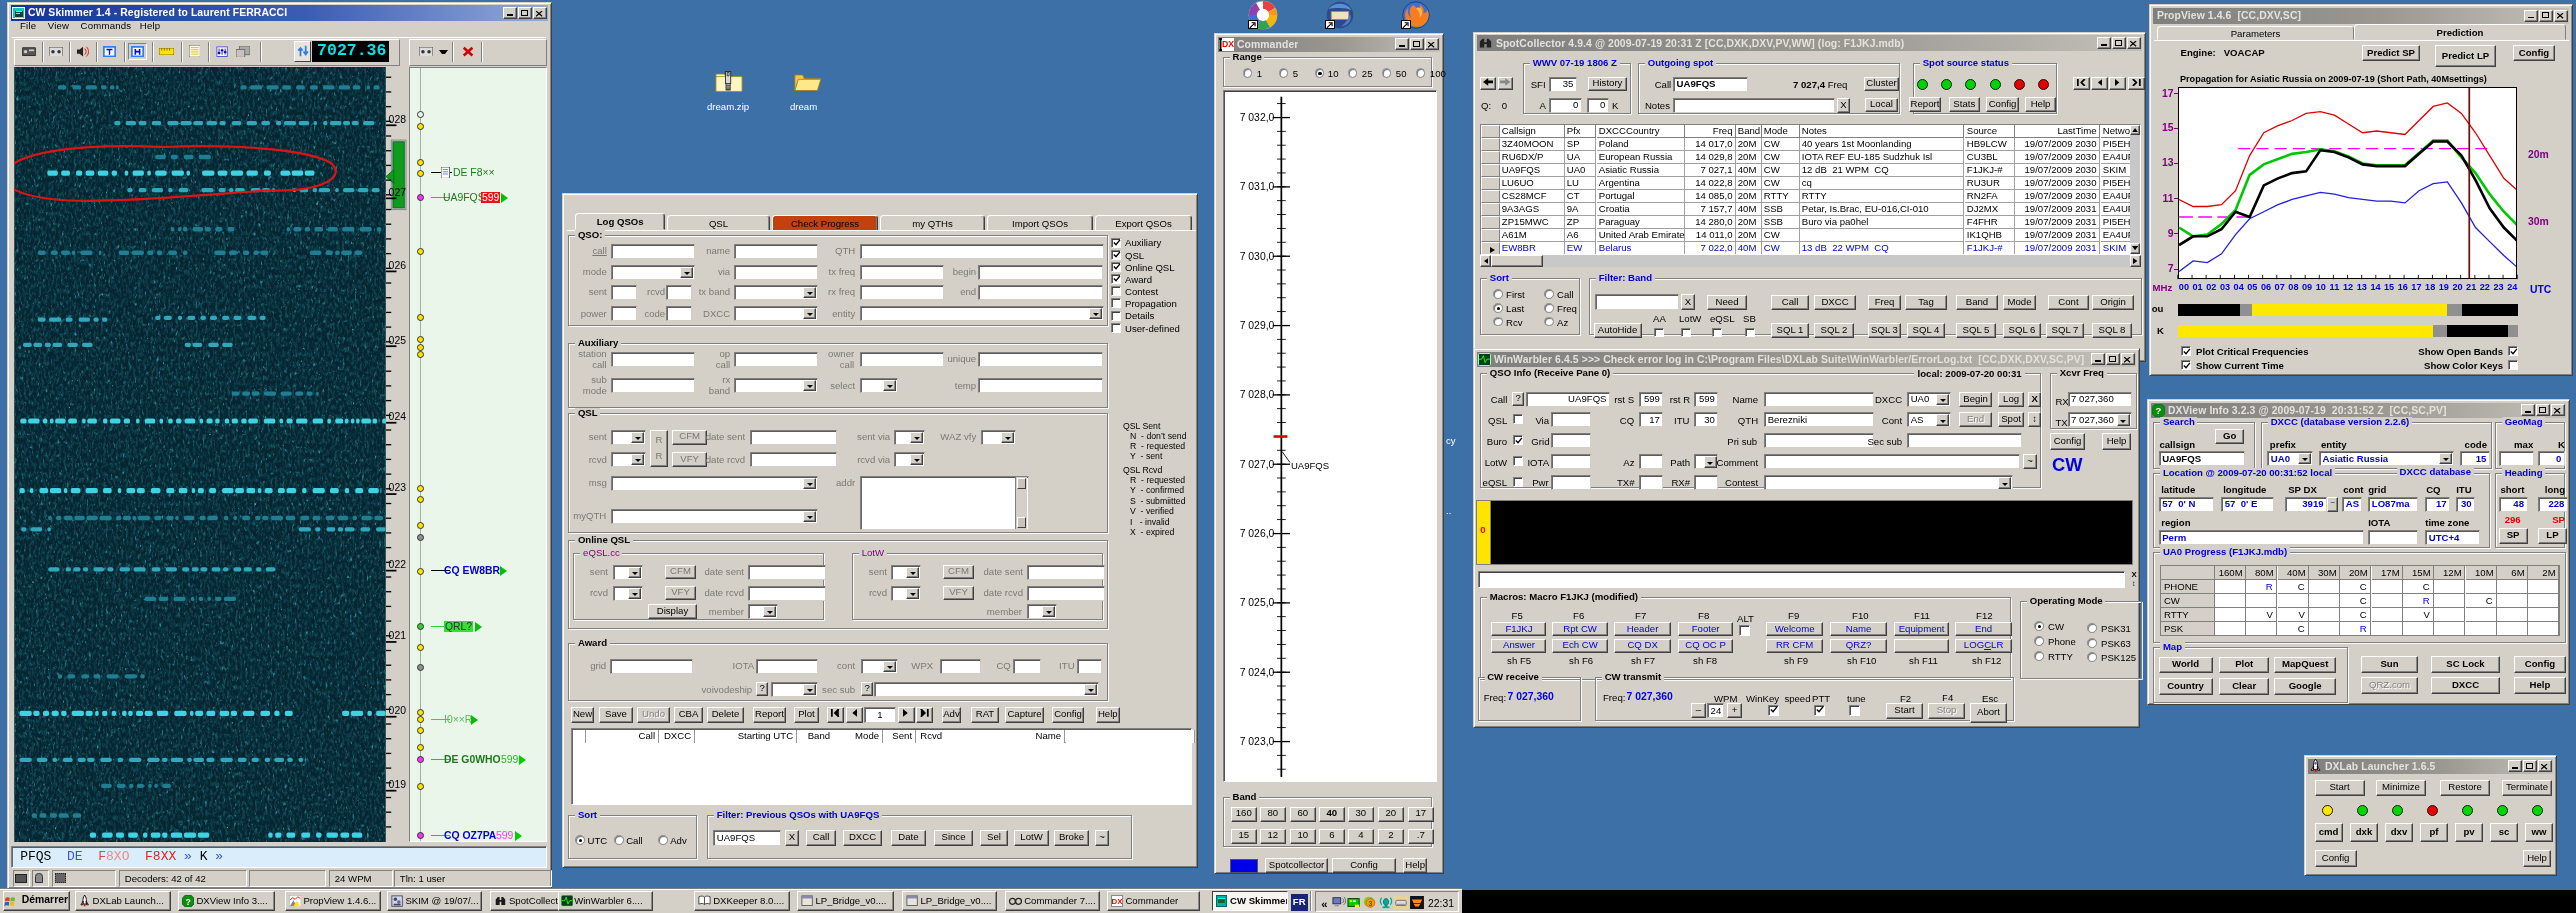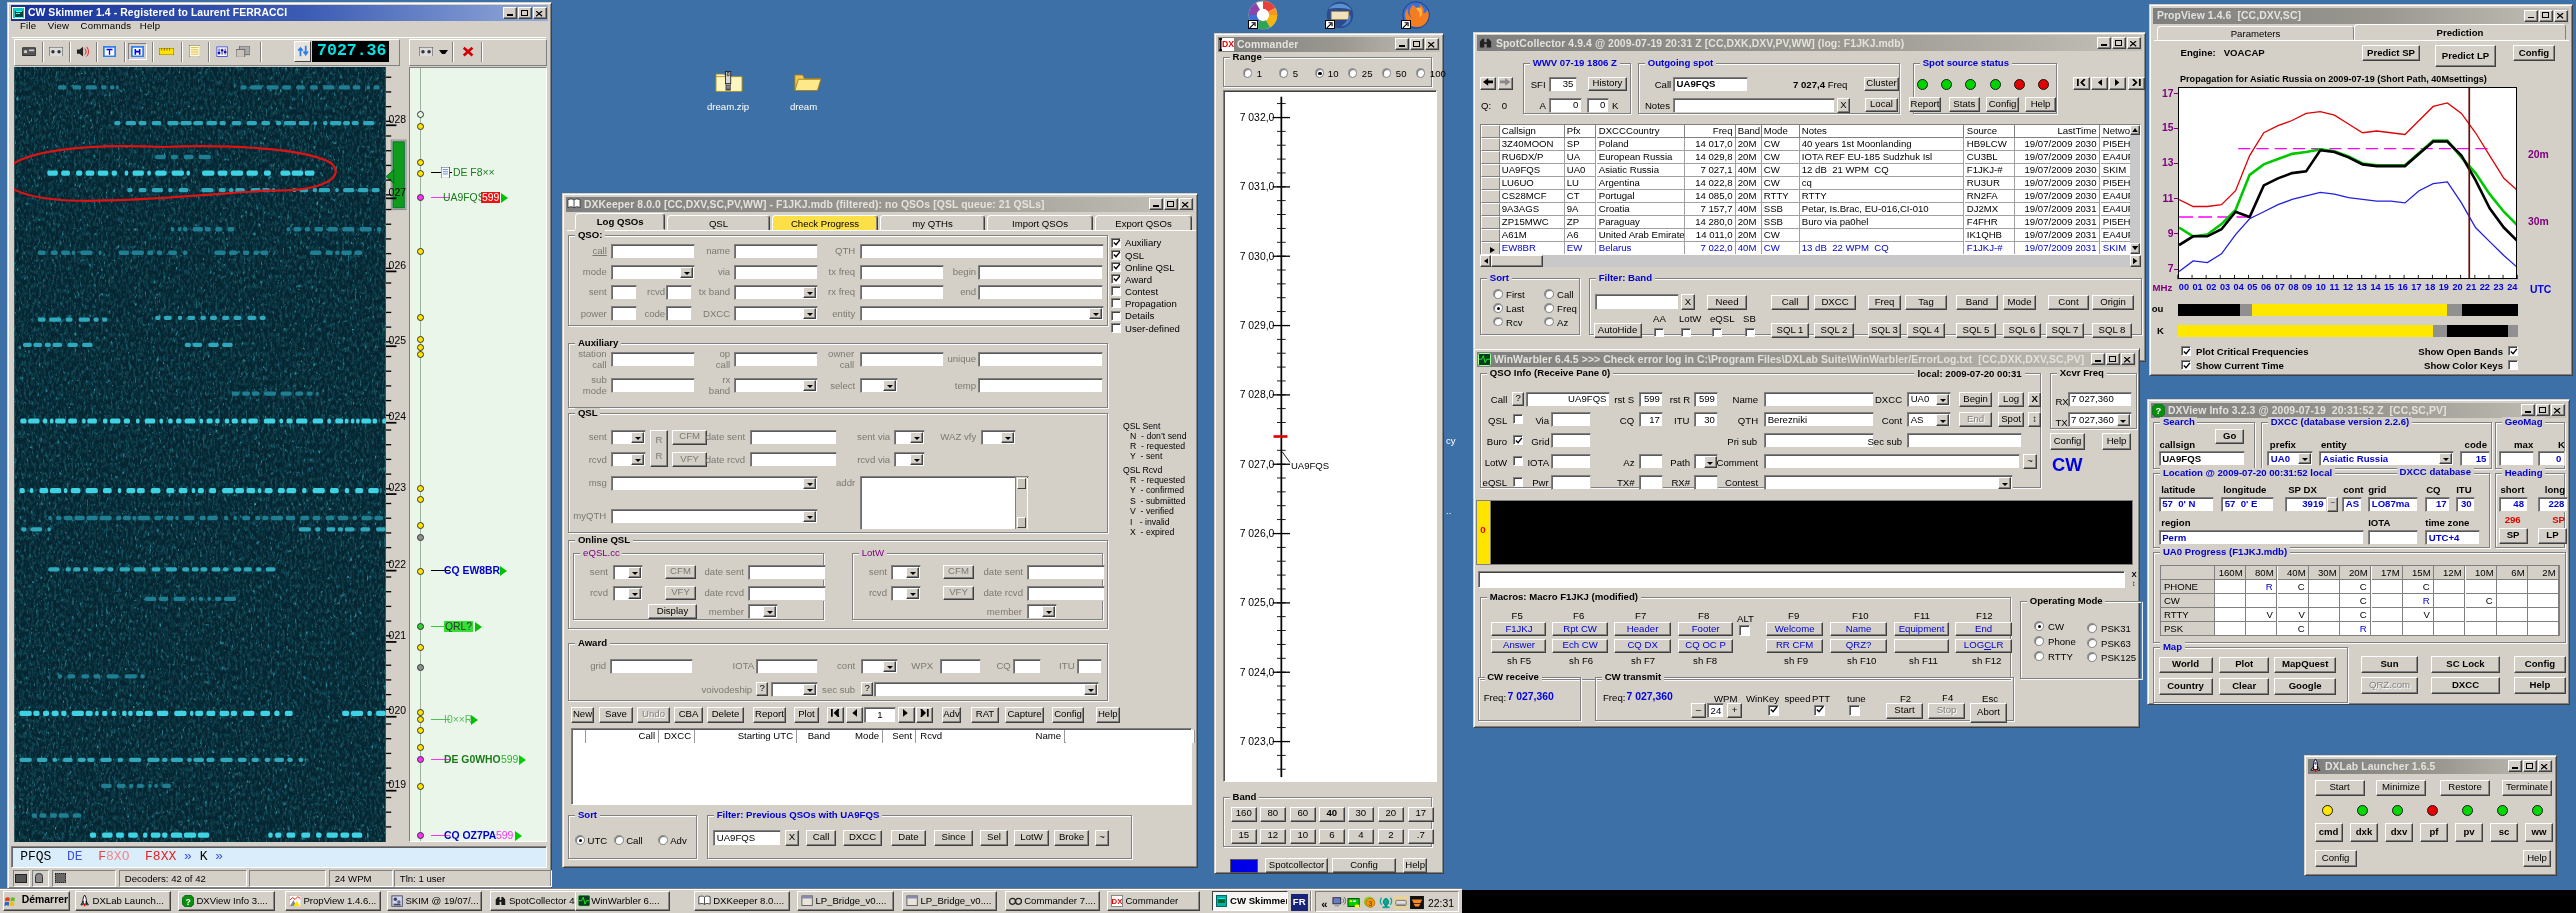--- a/index.html
+++ b/index.html
@@ -769,43 +769,23 @@
       <div style="position:absolute;left:108px;top:1.7px;width:128px;height:16.5px;border:0.9px solid;border-color:#808080 #fff #fff #808080;padding:2.6px 0 0 4.4px;overflow:hidden;white-space:nowrap">Decoders: 42 of 42</div>
       <div style="position:absolute;left:238px;top:1.7px;width:77px;height:16.5px;border:0.9px solid;border-color:#808080 #fff #fff #808080;padding:2.6px 0 0 4.4px;overflow:hidden;white-space:nowrap"></div>
       <div style="position:absolute;left:318px;top:1.7px;width:64px;height:16.5px;border:0.9px solid;border-color:#808080 #fff #fff #808080;padding:2.6px 0 0 4.4px;overflow:hidden;white-space:nowrap">24 WPM</div>
       <div style="position:absolute;left:383px;top:1.7px;width:158px;height:16.5px;border:0.9px solid;border-color:#808080 #fff #fff #808080;padding:2.6px 0 0 4.4px;overflow:hidden;white-space:nowrap">Tln: 1 user</div>
       <div style="position:absolute;left:3.5px;top:5.2px;width:12.2px;height:8.7px;background:#555;border:0.9px solid #222"></div>
       <div style="position:absolute;left:23.5px;top:4.4px;width:7.8px;height:9.6px;background:#888;border:0.9px solid #333;border-radius:3.5px 3.5px 0 0"></div>
       <div style="position:absolute;left:44px;top:4.4px;width:10.4px;height:10.4px;background:#666;border:0.9px dotted #222"></div>
     </div>
   </div>
 <div class="w" style="left:562px;top:193px;width:636px;height:675px;">
-    <div class="tb tbi">
-      <svg width="14" height="12.2" style="flex:none" viewBox="0 0 16 14">
-        <path d="M1 2 C4 0.5 7 1 8 2.5 C9 1 12 0.5 15 2 L15 11 C12 9.5 9 10 8 11.5 C7 10 4 9.5 1 11 Z" fill="#fff" stroke="#333"></path>
-        <path d="M8 2.5 L8 11.5" stroke="#333"></path>
-      </svg>
-      <span class="tt">DXKeeper 8.0.0 [CC,DXV,SC,PV,WW] - F1JKJ.mdb (filtered): no QSOs [QSL queue: 21 QSLs]</span>
-      <div class="tbns">
-        <div class="tbn">
-          <div style="position:absolute;left:2.6px;bottom:2.6px;width:6.1px;height:1.7px;background:#000"></div>
-        </div>
-        <div class="tbn">
-          <div style="position:absolute;left:1.7px;top:1.7px;width:7px;height:6.1px;border:0.9px solid #000;border-top-width:1.7px"></div>
-        </div>
-        <div class="tbn">
-          <svg width="7" height="6.1" viewBox="0 0 8 7" style="position:absolute;left:2.6px;top:2.6px">
-            <path d="M0 0 L7 6 M7 0 L0 6" stroke="#000" stroke-width="1.4"></path>
-          </svg>
-        </div>
-      </div>
-    </div>
     <div class="abs" style="left:12.2px;top:19px;width:90px;height:17.4px;background:#d4d0c8;border:0.9px solid;border-color:#fff #404040 transparent #fff;border-radius:3.5px 3.5px 0 0;text-align:center;padding-top:2.6px;font-weight:bold;box-shadow:inset -0.9px 0 0 #808080;">Log QSOs</div>
     <div class="abs" style="left:104px;top:21px;width:103px;height:15.7px;background:#d4d0c8;border:0.9px solid;border-color:#fff #404040 transparent #fff;border-radius:3.5px 3.5px 0 0;text-align:center;padding-top:2.6px;font-weight:normal;box-shadow:inset -0.9px 0 0 #808080;">QSL</div>
-    <div class="abs" style="left:209px;top:21px;width:106px;height:15.7px;background:#fde047;border:0.9px solid;border-color:#fff #404040 transparent #fff;border-radius:3.5px 3.5px 0 0;text-align:center;padding-top:2.6px;font-weight:normal;box-shadow:inset -0.9px 0 0 #808080;">Check Progress</div>
+    <div class="abs" style="left:209px;top:21px;width:106px;height:15.7px;background:#c2410c;border:0.9px solid;border-color:#fff #404040 transparent #fff;border-radius:3.5px 3.5px 0 0;text-align:center;padding-top:2.6px;font-weight:normal;box-shadow:inset -0.9px 0 0 #808080;">Check Progress</div>
     <div class="abs" style="left:317px;top:21px;width:105px;height:15.7px;background:#d4d0c8;border:0.9px solid;border-color:#fff #404040 transparent #fff;border-radius:3.5px 3.5px 0 0;text-align:center;padding-top:2.6px;font-weight:normal;box-shadow:inset -0.9px 0 0 #808080;">my QTHs</div>
     <div class="abs" style="left:424px;top:21px;width:106px;height:15.7px;background:#d4d0c8;border:0.9px solid;border-color:#fff #404040 transparent #fff;border-radius:3.5px 3.5px 0 0;text-align:center;padding-top:2.6px;font-weight:normal;box-shadow:inset -0.9px 0 0 #808080;">Import QSOs</div>
     <div class="abs" style="left:532px;top:21px;width:97px;height:15.7px;background:#d4d0c8;border:0.9px solid;border-color:#fff #404040 transparent #fff;border-radius:3.5px 3.5px 0 0;text-align:center;padding-top:2.6px;font-weight:normal;box-shadow:inset -0.9px 0 0 #808080;">Export QSOs</div>
     <div class="abs" style="left:3.5px;top:36px;width:629px;height:0.9px;background:#fff;"></div>
     <div class="g" style="left:5.2px;top:41px;width:540px;height:91px;">
       <div class="gl" style="">QSO:</div>
       <div class="t" style="left:2.6px;top:10.4px;width:35px;text-align:right;color:#7a7a72;"><u>call</u></div>
       <div class="fl" style="left:42px;top:7.8px;width:84px;height:15px;"></div>
       <div class="t" style="left:126px;top:10.4px;width:35px;text-align:right;color:#7a7a72;">name</div>
       <div class="fl" style="left:165px;top:7.8px;width:84px;height:15px;"></div>
@@ -2387,21 +2367,21 @@
       <rect x="3" y="10" width="8" height="2" fill="#446"></rect>
     </svg>
     <span style="overflow:hidden">SKIM @ 19/07/...</span>
   </div>
 <div class="abs" style="left:490px;top:891px;width:95px;height:20px;background:#d4d0c8;border:0.9px solid;border-color:#fff #404040 #404040 #fff;box-shadow:inset -0.9px -0.9px 0 #808080;display:flex;align-items:center;padding-left:2.6px;gap:2.6px;overflow:hidden;white-space:nowrap;font-size:9.6px;">
     <svg width="13" height="10.4" viewBox="0 0 14.7969 12">
       <path d="M2 4 L4.5 1 L6.5 1 L6.5 4.5 L8.5 4.5 L8.5 1 L10.5 1 L13 4 L13 10.5 L8.5 10.5 L8.5 6.5 L6.5 6.5 L6.5 10.5 L2 10.5 Z" fill="#1a1a1a"></path>
     </svg>
     <span style="overflow:hidden">SpotCollector 4....</span>
   </div>
-<div class="abs" style="left:575px;top:891px;width:95px;height:20px;background:#d4d0c8;border:0.9px solid;border-color:#fff #404040 #404040 #fff;box-shadow:inset -0.9px -0.9px 0 #808080;display:flex;align-items:center;padding-left:2px;gap:1px;overflow:hidden;white-space:nowrap;font-size:9.6px;">
+<div class="abs" style="left:558px;top:891px;width:95px;height:20px;background:#d4d0c8;border:0.9px solid;border-color:#fff #404040 #404040 #fff;box-shadow:inset -0.9px -0.9px 0 #808080;display:flex;align-items:center;padding-left:2px;gap:1px;overflow:hidden;white-space:nowrap;font-size:9.6px;">
     <svg width="12.2" height="11.3" viewBox="0 0 14 13">
       <rect width="14" height="13" rx="2" fill="#0a3d1e" stroke="#9f9"></rect>
       <path d="M1 6.5 L4 6.5 L6 2.5 L8 10.5 L10 6.5 L13 6.5" stroke="#2f2" fill="none"></path>
     </svg>
     <span style="overflow:hidden">WinWarbler 6....</span>
   </div>
 <div class="abs" style="left:694px;top:891px;width:96px;height:20px;background:#d4d0c8;border:0.9px solid;border-color:#fff #404040 #404040 #fff;box-shadow:inset -0.9px -0.9px 0 #808080;display:flex;align-items:center;padding-left:2.6px;gap:2.6px;overflow:hidden;white-space:nowrap;font-size:9.6px;">
     <svg width="13" height="11.3" viewBox="0 0 15 13">
       <path d="M1 2 C3.8 0.7 6.5 1.2 7.5 2.5 C8.5 1.2 11.2 0.7 14 2 L14 10.5 C11.2 9.2 8.5 9.7 7.5 11 C6.5 9.7 3.8 9.2 1 10.5 Z" fill="#fff" stroke="#333"></path>
       <path d="M7.5 2.5 L7.5 11" stroke="#333"></path>

